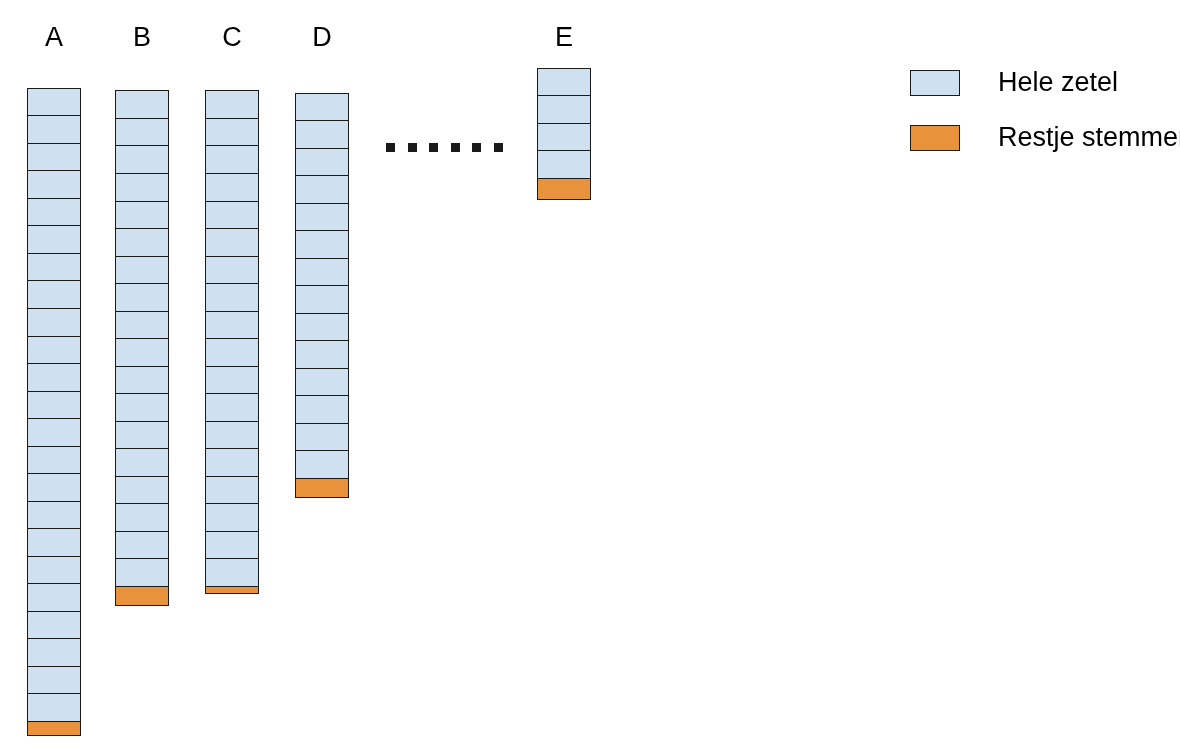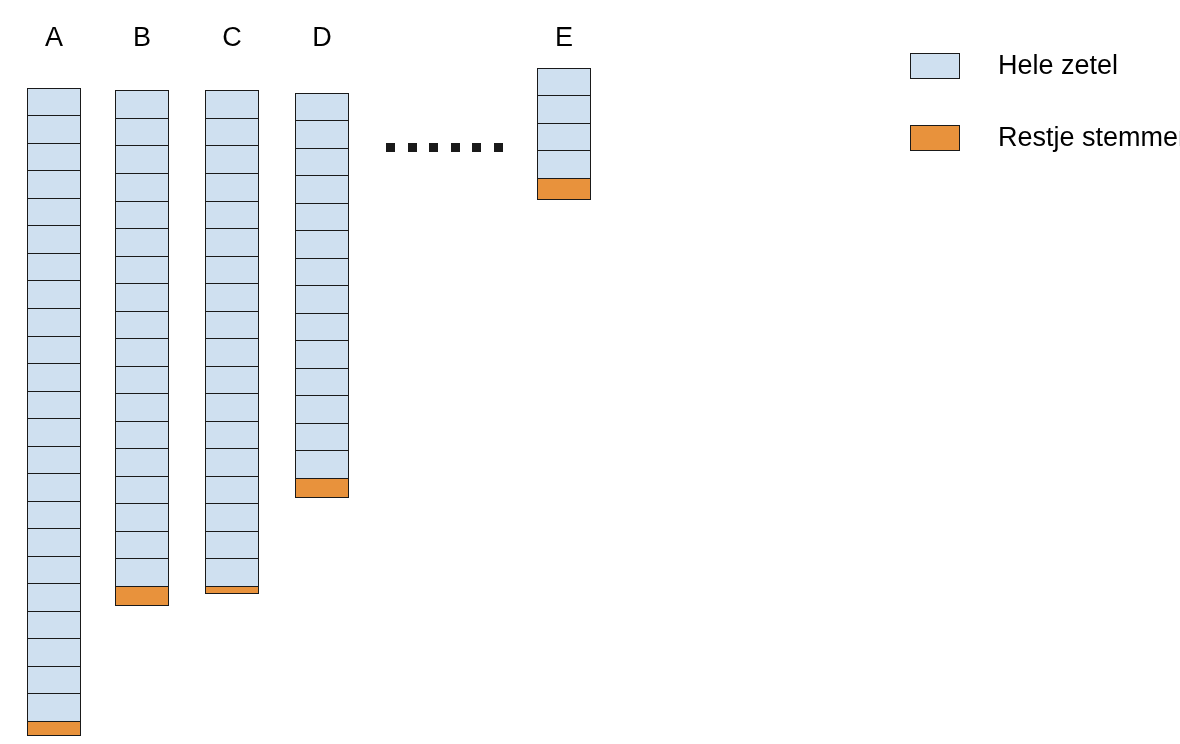--- a/index.html
+++ b/index.html
@@ -184,21 +184,21 @@
       <div class="cell cell-seat" style="height: 29.13px;"></div>
     </div>
     <div class="ellipsis" style="left: 386px; top: 141px; width: 117px; height: 12px;">
       <span class="ellipsis-dot"></span>
       <span class="ellipsis-dot"></span>
       <span class="ellipsis-dot"></span>
       <span class="ellipsis-dot"></span>
       <span class="ellipsis-dot"></span>
       <span class="ellipsis-dot"></span>
     </div>
-    <div class="legend-row" style="left: 910px; top: 52px;">
+    <div class="legend-row" style="left: 910px; top: 69px;">
       <span class="legend-swatch seat"></span>
       <span class="legend-label">Hele zetel</span>
     </div>
     <div class="legend-row" style="left: 910px; top: 124px;">
       <span class="legend-swatch remainder"></span>
       <span class="legend-label">Restje stemmen</span>
     </div>
   </div>
 
 </body></html>

